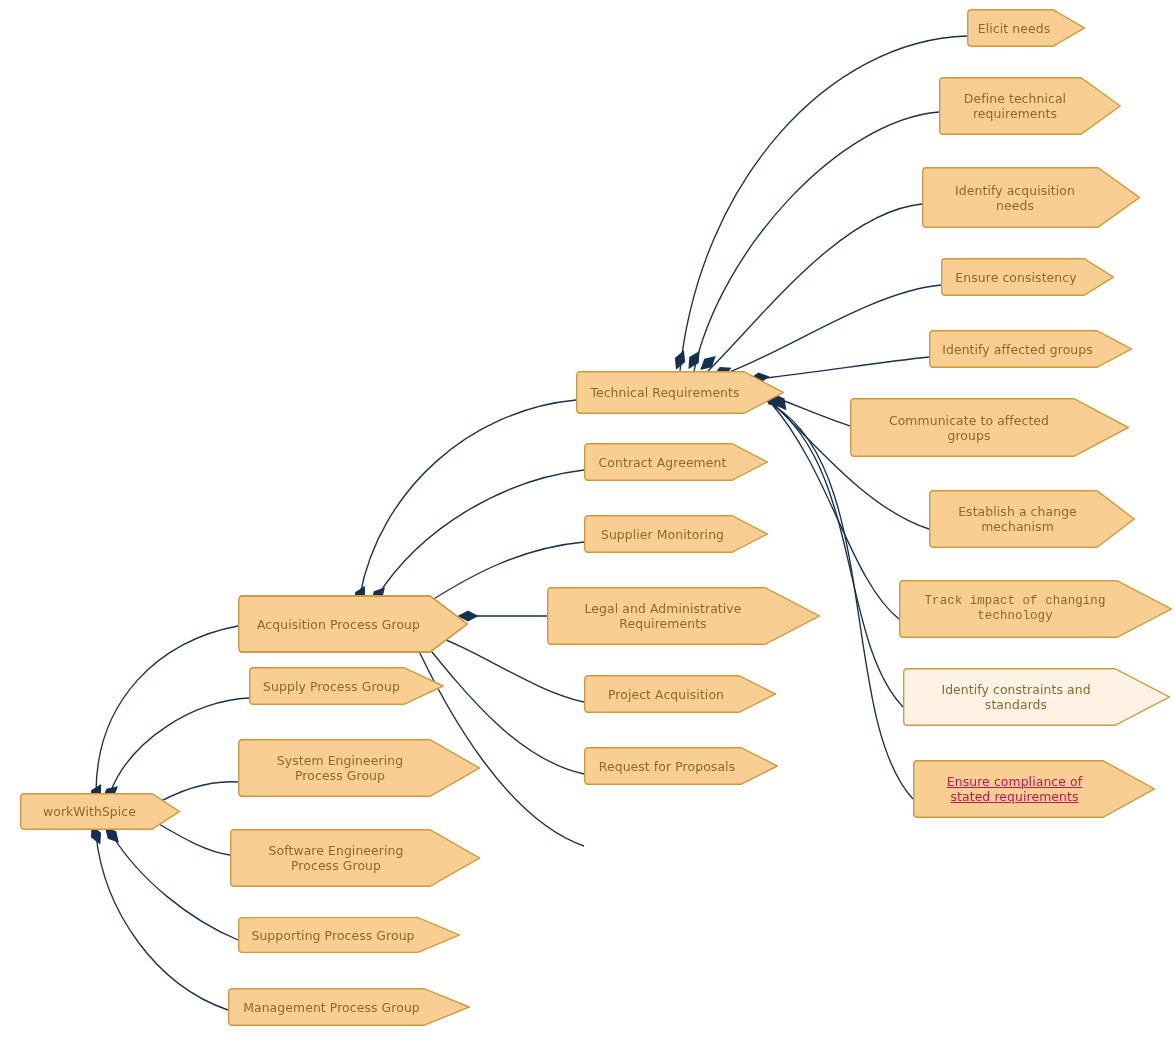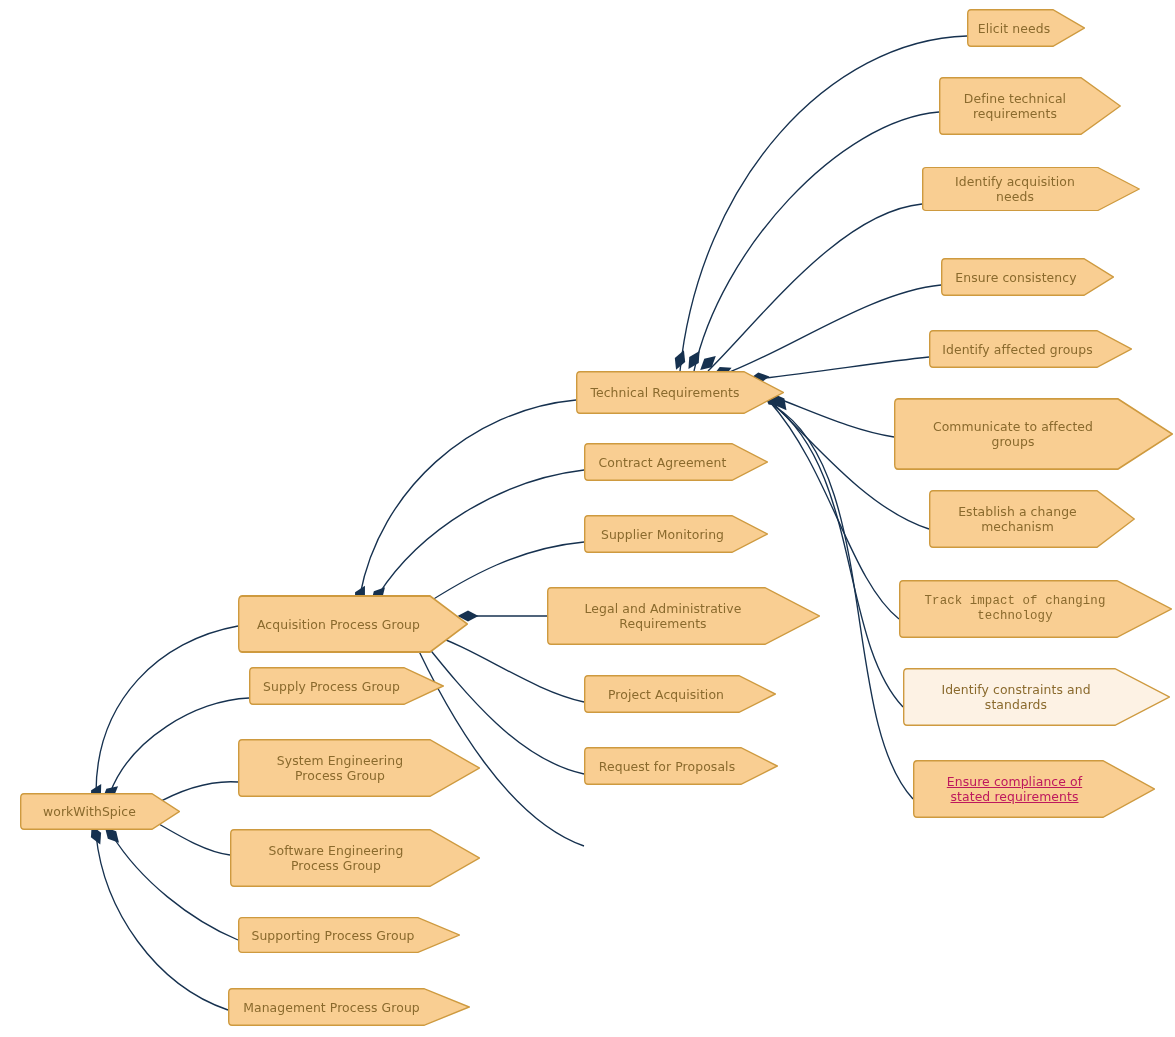--- a/index.html
+++ b/index.html
@@ -161,31 +161,31 @@
     <div class="node" style="left: 584px; top: 747px; width: 194px; height: 38px;"><svg class="shape" viewBox="0 0 194 38" preserveAspectRatio="none">
         <path d="M 4,0.7 L 157,0.7 L 193.3,19 L 157,37.3 L 4,37.3 Q 0.7,37.3 0.7,33.3 L 0.7,4.7 Q 0.7,0.7 4,0.7 Z" fill="#F9CE92" stroke="#CE9A3F" stroke-width="1.4"></path>
       </svg><span class="txt" style="color: rgb(138, 106, 45); padding-right: 28px;">Request for Proposals</span></div>
     <div class="node" style="left: 967px; top: 9px; width: 118px; height: 38px;"><svg class="shape" viewBox="0 0 118 38" preserveAspectRatio="none">
         <path d="M 4,0.7 L 86,0.7 L 117.3,19 L 86,37.3 L 4,37.3 Q 0.7,37.3 0.7,33.3 L 0.7,4.7 Q 0.7,0.7 4,0.7 Z" fill="#F9CE92" stroke="#CE9A3F" stroke-width="1.4"></path>
       </svg><span class="txt" style="color: rgb(138, 106, 45); padding-right: 24px;">Elicit needs</span></div>
     <div class="node" style="left: 939px; top: 77px; width: 182px; height: 58px;"><svg class="shape" viewBox="0 0 182 58" preserveAspectRatio="none">
         <path d="M 4,0.7 L 142,0.7 L 181.3,29 L 142,57.3 L 4,57.3 Q 0.7,57.3 0.7,53.3 L 0.7,4.7 Q 0.7,0.7 4,0.7 Z" fill="#F9CE92" stroke="#CE9A3F" stroke-width="1.4"></path>
       </svg><span class="txt" style="color: rgb(138, 106, 45); padding-right: 30px;">Define technical
 requirements</span></div>
-    <div class="node" style="left: 922px; top: 167px; width: 218px; height: 44px;"><svg class="shape" viewBox="0 0 218 58" preserveAspectRatio="none">
+    <div class="node" style="left: 922px; top: 167px; width: 218px; height: 61px;"><svg class="shape" viewBox="0 0 218 58" preserveAspectRatio="none">
         <path d="M 4,0.7 L 176,0.7 L 217.3,29 L 176,57.3 L 4,57.3 Q 0.7,57.3 0.7,53.3 L 0.7,4.7 Q 0.7,0.7 4,0.7 Z" fill="#F9CE92" stroke="#CE9A3F" stroke-width="1.4"></path>
       </svg><span class="txt" style="color: rgb(138, 106, 45); padding-right: 32px;">Identify acquisition
 needs</span></div>
     <div class="node" style="left: 941px; top: 258px; width: 173px; height: 38px;"><svg class="shape" viewBox="0 0 173 38" preserveAspectRatio="none">
         <path d="M 4,0.7 L 143,0.7 L 172.3,19 L 143,37.3 L 4,37.3 Q 0.7,37.3 0.7,33.3 L 0.7,4.7 Q 0.7,0.7 4,0.7 Z" fill="#F9CE92" stroke="#CE9A3F" stroke-width="1.4"></path>
       </svg><span class="txt" style="color: rgb(138, 106, 45); padding-right: 23px;">Ensure consistency</span></div>
     <div class="node" style="left: 929px; top: 330px; width: 203px; height: 38px;"><svg class="shape" viewBox="0 0 203 38" preserveAspectRatio="none">
         <path d="M 4,0.7 L 168,0.7 L 202.3,19 L 168,37.3 L 4,37.3 Q 0.7,37.3 0.7,33.3 L 0.7,4.7 Q 0.7,0.7 4,0.7 Z" fill="#F9CE92" stroke="#CE9A3F" stroke-width="1.4"></path>
       </svg><span class="txt" style="color: rgb(138, 106, 45); padding-right: 26px;">Identify affected groups</span></div>
-    <div class="node" style="left: 894px; top: 398px; width: 279px; height: 72px;"><svg class="shape" viewBox="0 0 279 58" preserveAspectRatio="none">
+    <div class="node" style="left: 850px; top: 398px; width: 279px; height: 59px;"><svg class="shape" viewBox="0 0 279 58" preserveAspectRatio="none">
         <path d="M 4,0.7 L 224,0.7 L 278.3,29 L 224,57.3 L 4,57.3 Q 0.7,57.3 0.7,53.3 L 0.7,4.7 Q 0.7,0.7 4,0.7 Z" fill="#F9CE92" stroke="#CE9A3F" stroke-width="1.4"></path>
       </svg><span class="txt" style="color: rgb(138, 106, 45); padding-right: 41px;">Communicate to affected
 groups</span></div>
     <div class="node" style="left: 929px; top: 490px; width: 206px; height: 58px;"><svg class="shape" viewBox="0 0 206 58" preserveAspectRatio="none">
         <path d="M 4,0.7 L 168,0.7 L 205.3,29 L 168,57.3 L 4,57.3 Q 0.7,57.3 0.7,53.3 L 0.7,4.7 Q 0.7,0.7 4,0.7 Z" fill="#F9CE92" stroke="#CE9A3F" stroke-width="1.4"></path>
       </svg><span class="txt" style="color: rgb(138, 106, 45); padding-right: 29px;">Establish a change
 mechanism</span></div>
     <div class="node" style="left: 899px; top: 580px; width: 273px; height: 58px;"><svg class="shape" viewBox="0 0 273 58" preserveAspectRatio="none">
         <path d="M 4,0.7 L 218,0.7 L 272.3,29 L 218,57.3 L 4,57.3 Q 0.7,57.3 0.7,53.3 L 0.7,4.7 Q 0.7,0.7 4,0.7 Z" fill="#F9CE92" stroke="#CE9A3F" stroke-width="1.4"></path>
       </svg><span class="txt" style="color: rgb(138, 106, 45); padding-right: 41px; font-family: Liberation Mono, monospace;">Track impact of changing

